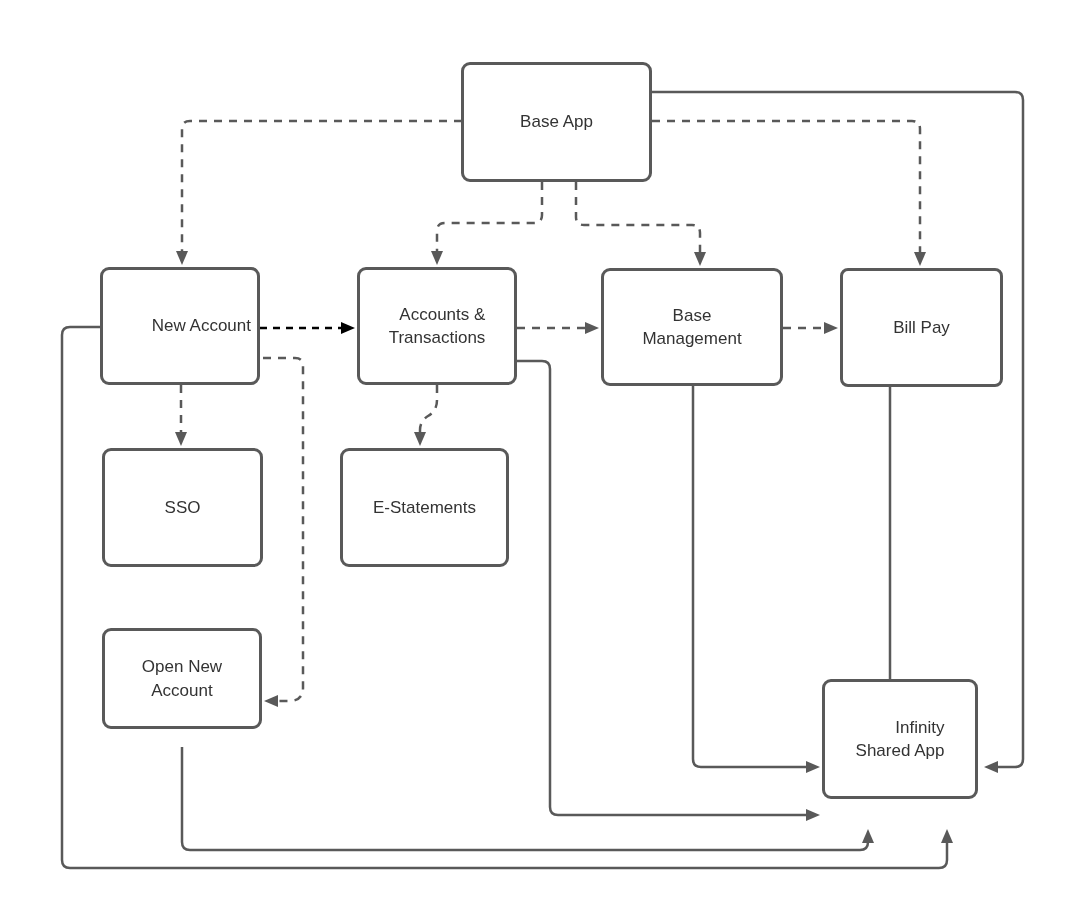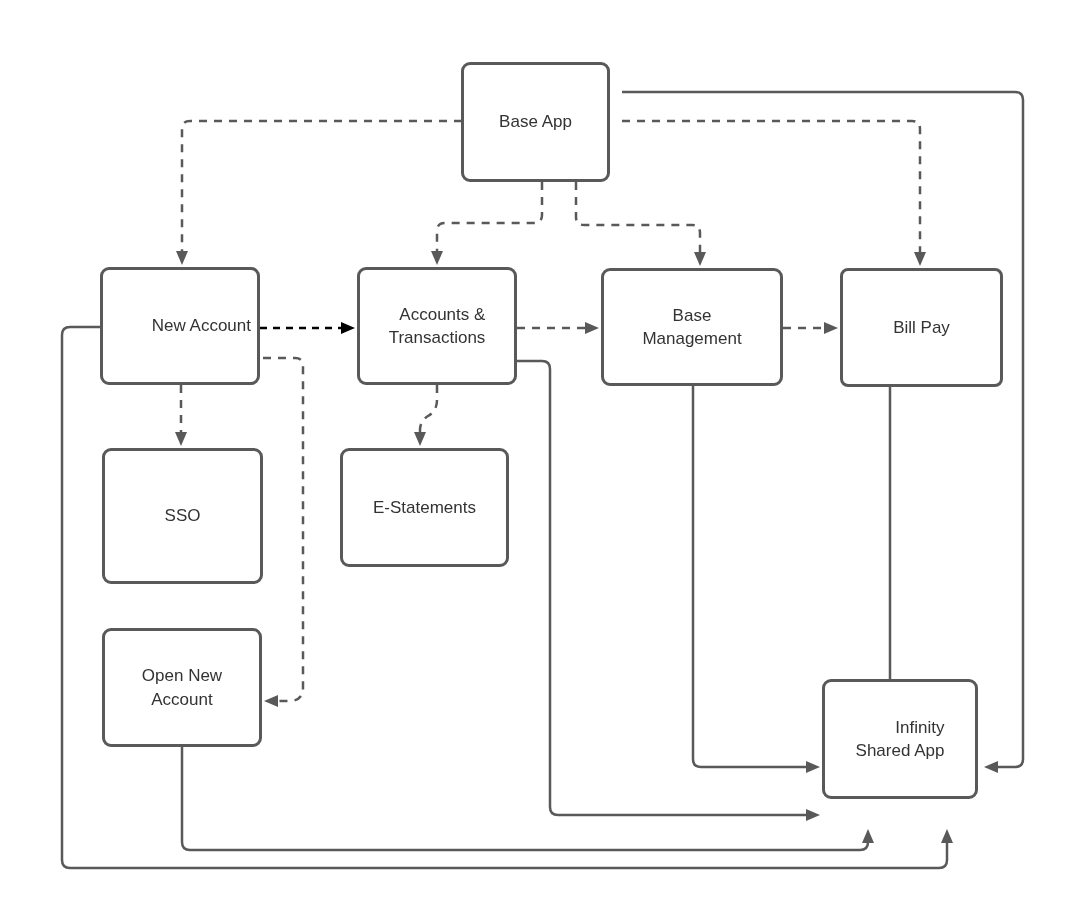--- a/index.html
+++ b/index.html
@@ -46,28 +46,28 @@
     text-align: center;
     font-size: 17px;
     line-height: 1.38;
     color: #333333;
   }
   .node span {
     white-space: pre-line;
     padding: 0 6px;
   }
   
-  .n-base      { left: 461px; top: 62px;  width: 149px; height: 120px; }
+  .n-base      { left: 461px; top: 62px;  width: 191px; height: 120px; }
   .n-new       { left: 100px; top: 267px; width: 160px; height: 118px; justify-content: flex-end; }
   .n-acct      { left: 357px; top: 267px; width: 160px; height: 118px; text-align: right; }
   .n-card      { left: 601px; top: 268px; width: 182px; height: 118px; }
   .n-bill      { left: 840px; top: 268px; width: 163px; height: 119px; border-radius: 8px; }
-  .n-sso       { left: 102px; top: 448px; width: 161px; height: 136px; }
+  .n-sso       { left: 102px; top: 448px; width: 161px; height: 119px; }
   .n-estmt     { left: 340px; top: 448px; width: 169px; height: 119px; }
-  .n-open      { left: 102px; top: 628px; width: 160px; height: 119px; }
+  .n-open      { left: 102px; top: 628px; width: 160px; height: 101px; }
   .n-infinity  { left: 822px; top: 679px; width: 156px; height: 120px; text-align: right; }
 </style>
 </head>
 <body>
 
 <div class="canvas">
 
   <svg class="connectors" viewBox="0 0 1084 923" xmlns="http://www.w3.org/2000/svg">
     <defs>
       <marker id="ah-gray" viewBox="0 0 14 12" markerUnits="userSpaceOnUse" markerWidth="14" markerHeight="12" refX="2" refY="6" orient="auto">

